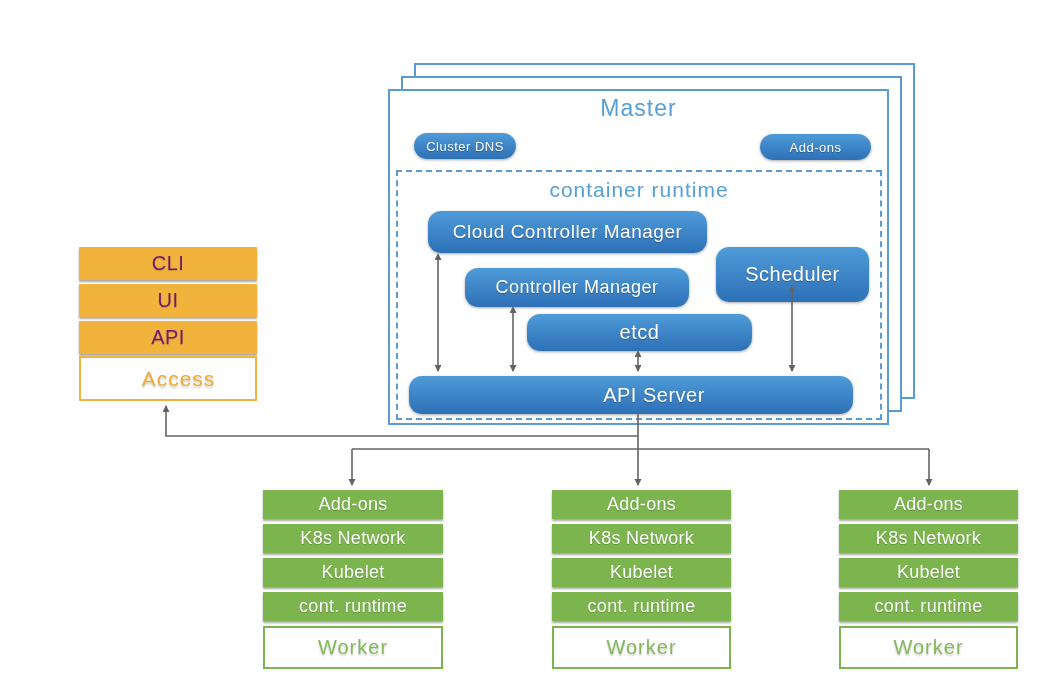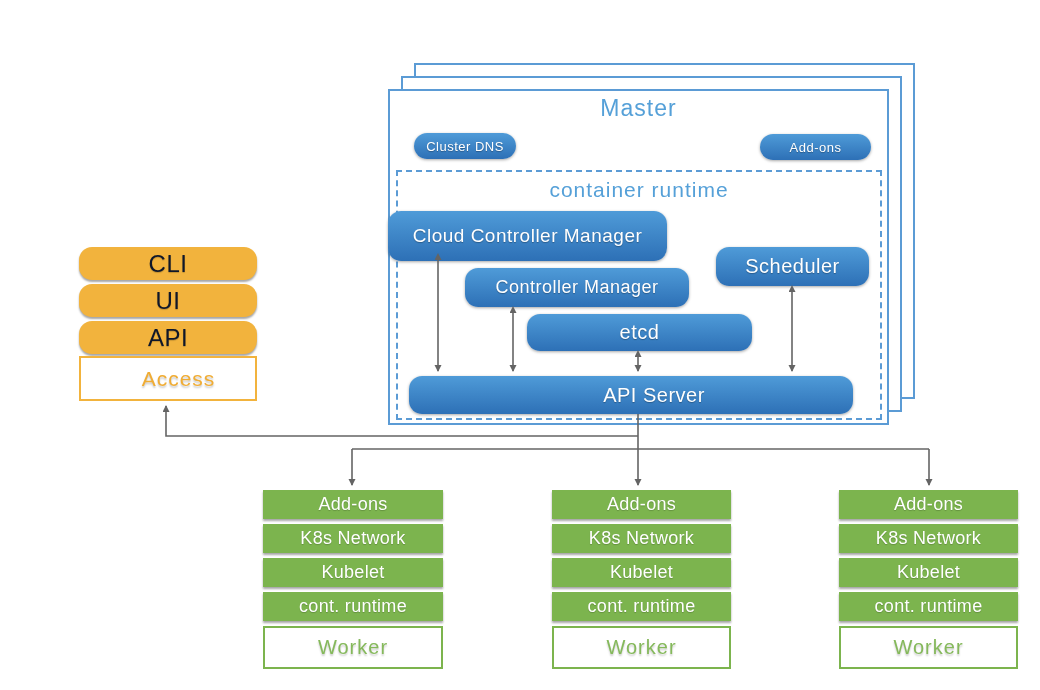--- a/index.html
+++ b/index.html
@@ -32,24 +32,23 @@
     display:flex;align-items:center;justify-content:center;
     background:linear-gradient(180deg,var(--blue-grad-top) 0%,var(--blue-grad-bottom) 100%);
     color:#ffffff;border-radius:13px;
     box-shadow:0 1px 3px rgba(0,0,0,.35);
     text-shadow:0 1px 1px rgba(0,0,0,.28);
     letter-spacing:.5px;
   }
   
   .orange-box{
     display:flex;align-items:center;justify-content:center;
-    background:var(--orange);color:#0f172a;font-size:24px;letter-spacing:.5px;
+    background:var(--orange);color:#701a75;font-size:20px;letter-spacing:.5px;
     box-shadow:0 2px 2px rgba(0,0,0,.35);
     text-shadow:0 1px 1px rgba(0,0,0,.2);
-    border-radius:13px;
   }
   .access-box{
     display:flex;align-items:center;justify-content:center;
     background:#ffffff;border:2px solid var(--orange);
     color:var(--orange-text);font-size:21px;letter-spacing:1px;
     text-shadow:0 2px 2px rgba(0,0,0,.22);
   }
   
   .worker-stack{display:flex;flex-direction:column;}
   .green-row{
@@ -83,25 +82,25 @@
   <div class="abs diagram-title" style="left:388px;top:86px;width:501px;height:28px;font-size:23px;z-index:4;">Master</div>
 
   <div class="abs blue-box" style="left:414px;top:125px;width:102px;height:26px;font-size:13px;z-index:4;">Cluster DNS</div>
 
   <div class="abs blue-box" style="left:760px;top:126px;width:111px;height:26px;font-size:13px;z-index:4;">Add-ons</div>
 
   <div class="abs dashed-box" style="left:396px;top:162px;width:486px;height:250px;z-index:4;"></div>
 
   <div class="abs diagram-title" style="left:396px;top:169px;width:486px;height:26px;font-size:21px;z-index:5;">container runtime</div>
 
-  <div class="abs blue-box" style="left:388px;top:203px;width:279px;height:50px;font-size:19px;z-index:5;">Cloud Controller Manager</div>
+  <div class="abs blue-box" style="left:428px;top:203px;width:279px;height:42px;font-size:19px;z-index:5;">Cloud Controller Manager</div>
 
   <div class="abs blue-box" style="left:465px;top:260px;width:224px;height:39px;font-size:18px;z-index:5;">Controller Manager</div>
 
-  <div class="abs blue-box" style="left:716px;top:239px;width:153px;height:39px;font-size:20px;z-index:5;">Scheduler</div>
+  <div class="abs blue-box" style="left:716px;top:239px;width:153px;height:55px;font-size:20px;z-index:5;">Scheduler</div>
 
   <div class="abs blue-box" style="left:527px;top:306px;width:225px;height:37px;font-size:20px;z-index:5;">etcd</div>
 
   <div class="abs blue-box" style="left:409px;top:368px;width:444px;height:38px;font-size:20px;z-index:5;padding-left:46px;">API Server</div>
 
   <div class="abs orange-box" style="left:79px;top:239px;width:178px;height:33px;z-index:4;">CLI</div>
   <div class="abs orange-box" style="left:79px;top:276px;width:178px;height:33px;z-index:4;">UI</div>
   <div class="abs orange-box" style="left:79px;top:313px;width:178px;height:33px;z-index:4;">API</div>
   <div class="abs access-box" style="left:79px;top:348px;width:178px;height:45px;z-index:4;padding-left:21px;">Access</div>
 

